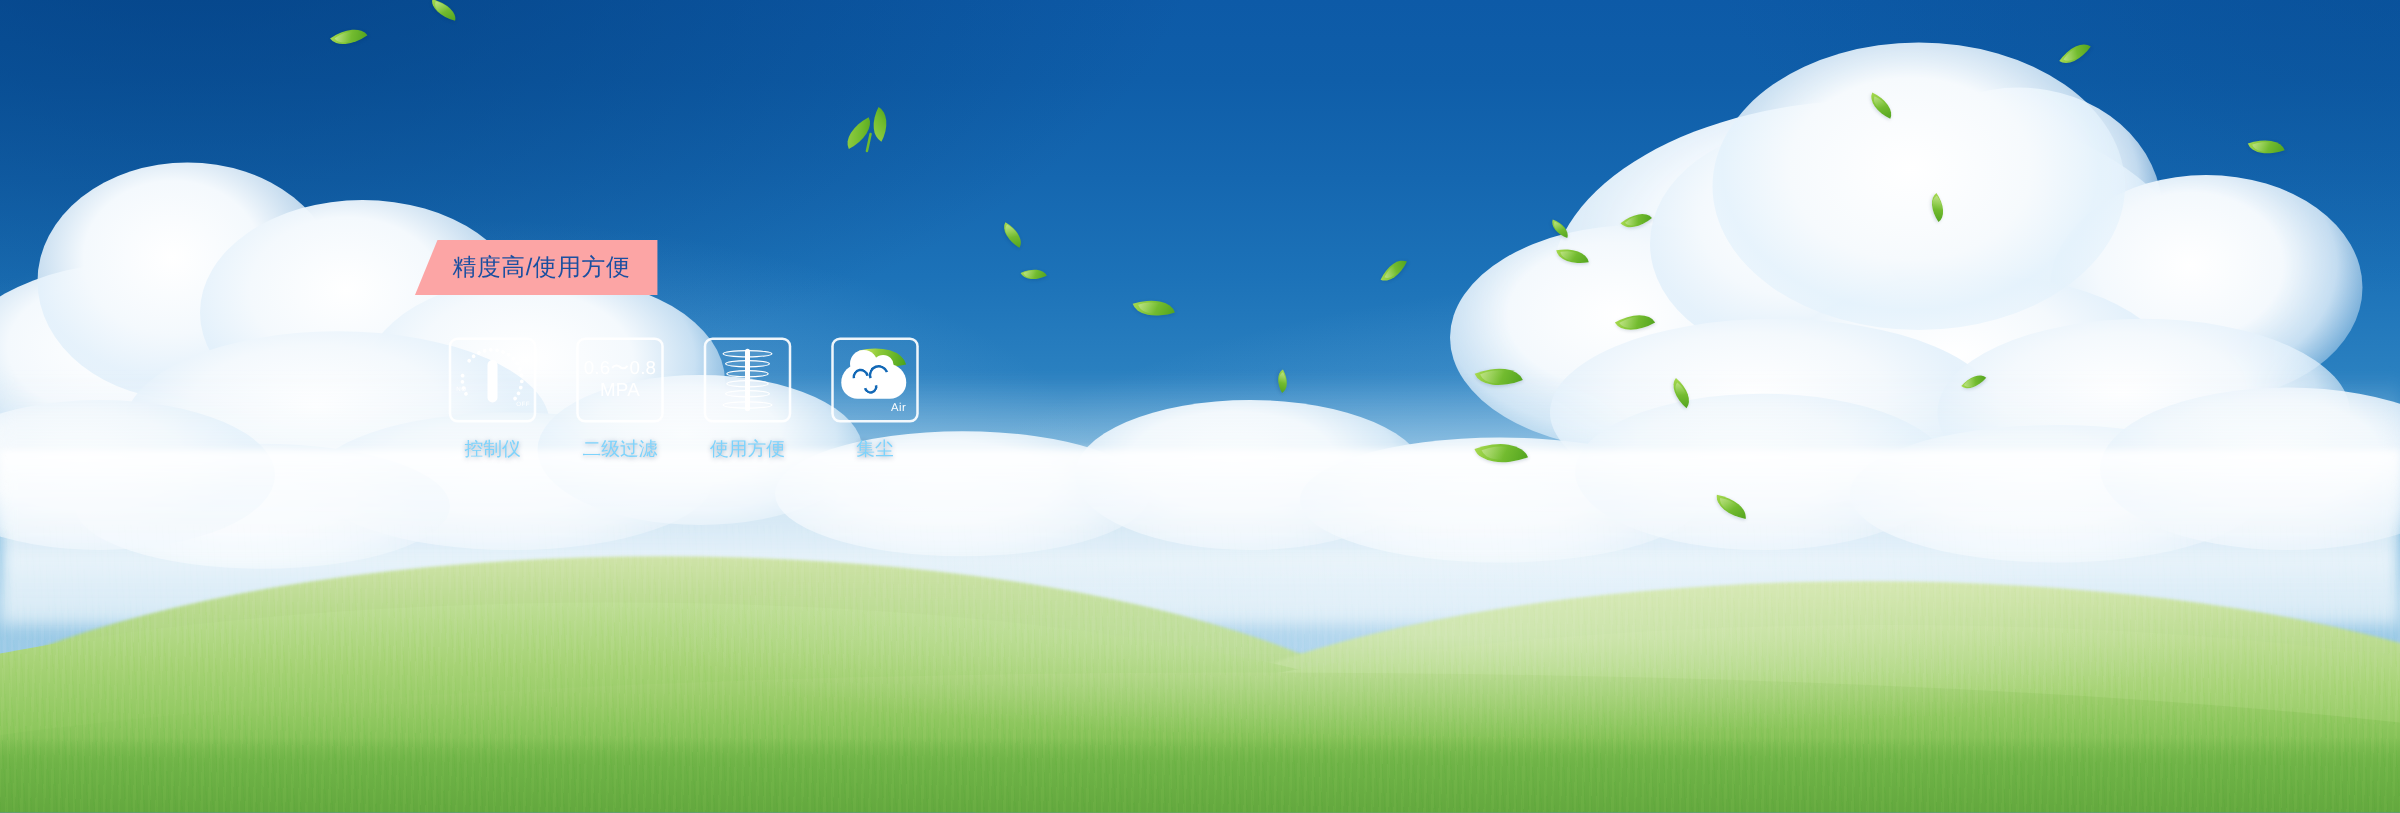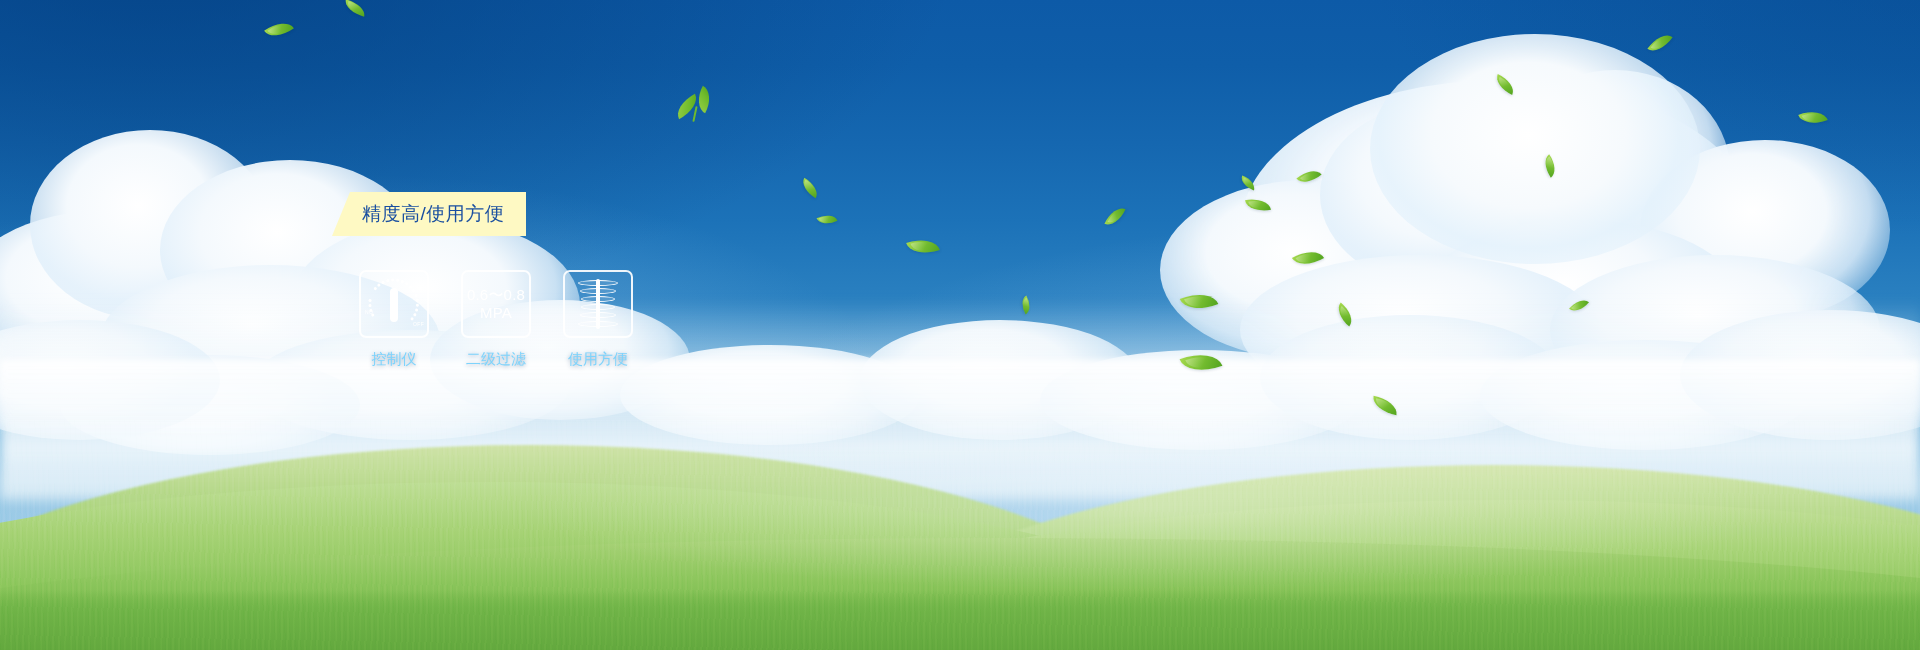--- a/index.html
+++ b/index.html
@@ -160,21 +160,21 @@
     height:44px; display:flex; align-items:center; justify-content:center;
     font-size:19px; letter-spacing:.5px; white-space:nowrap; cursor:pointer;
   }
   .tab-dark {
     background:#16479a; color:#ffffff;
     padding:0 26px 0 22px;
     clip-path: polygon(0 0, 100% 0, calc(100% - 18px) 100%, 0 100%);
     padding-right:36px;
   }
   .tab-light {
-    background:#fef9c3; color:#1a4fa0;
+    background:#fca5a5; color:#1a4fa0;
     margin-left:-18px;
     padding:0 22px 0 30px;
     clip-path: polygon(18px 0, 100% 0, 100% 100%, 0 100%);
   }
 
   
   .features {
     position:absolute; left:358px; top:270px;
     display:flex; gap:30px;
   }
@@ -392,16 +392,29 @@
             <div class="ring" style="width:34px; margin-left:-17px; top:18px;"></div>
             <div class="ring" style="width:34px; margin-left:-17px; top:26px;"></div>
             <div class="ring" style="width:36px; margin-left:-18px; top:34px;"></div>
             <div class="ring" style="width:40px; margin-left:-20px; top:43px;"></div>
           </div>
         </div>
         <div class="feat-cap">使用方便</div>
       </div>
 
 
+      <div class="feat">
+        <div class="feat-box">
+          <div class="ic-air">
+            <div class="gleaf"></div>
+            <div class="cloudshape"></div>
+            <div class="swirl sw1"></div>
+            <div class="swirl sw2"></div>
+            <div class="swirl sw3"></div>
+            <div class="airtext">Air</div>
+          </div>
+        </div>
+        <div class="feat-cap">集尘</div>
+      </div>
 
     </div>
   </div>
 </div>
 
 </body></html>

